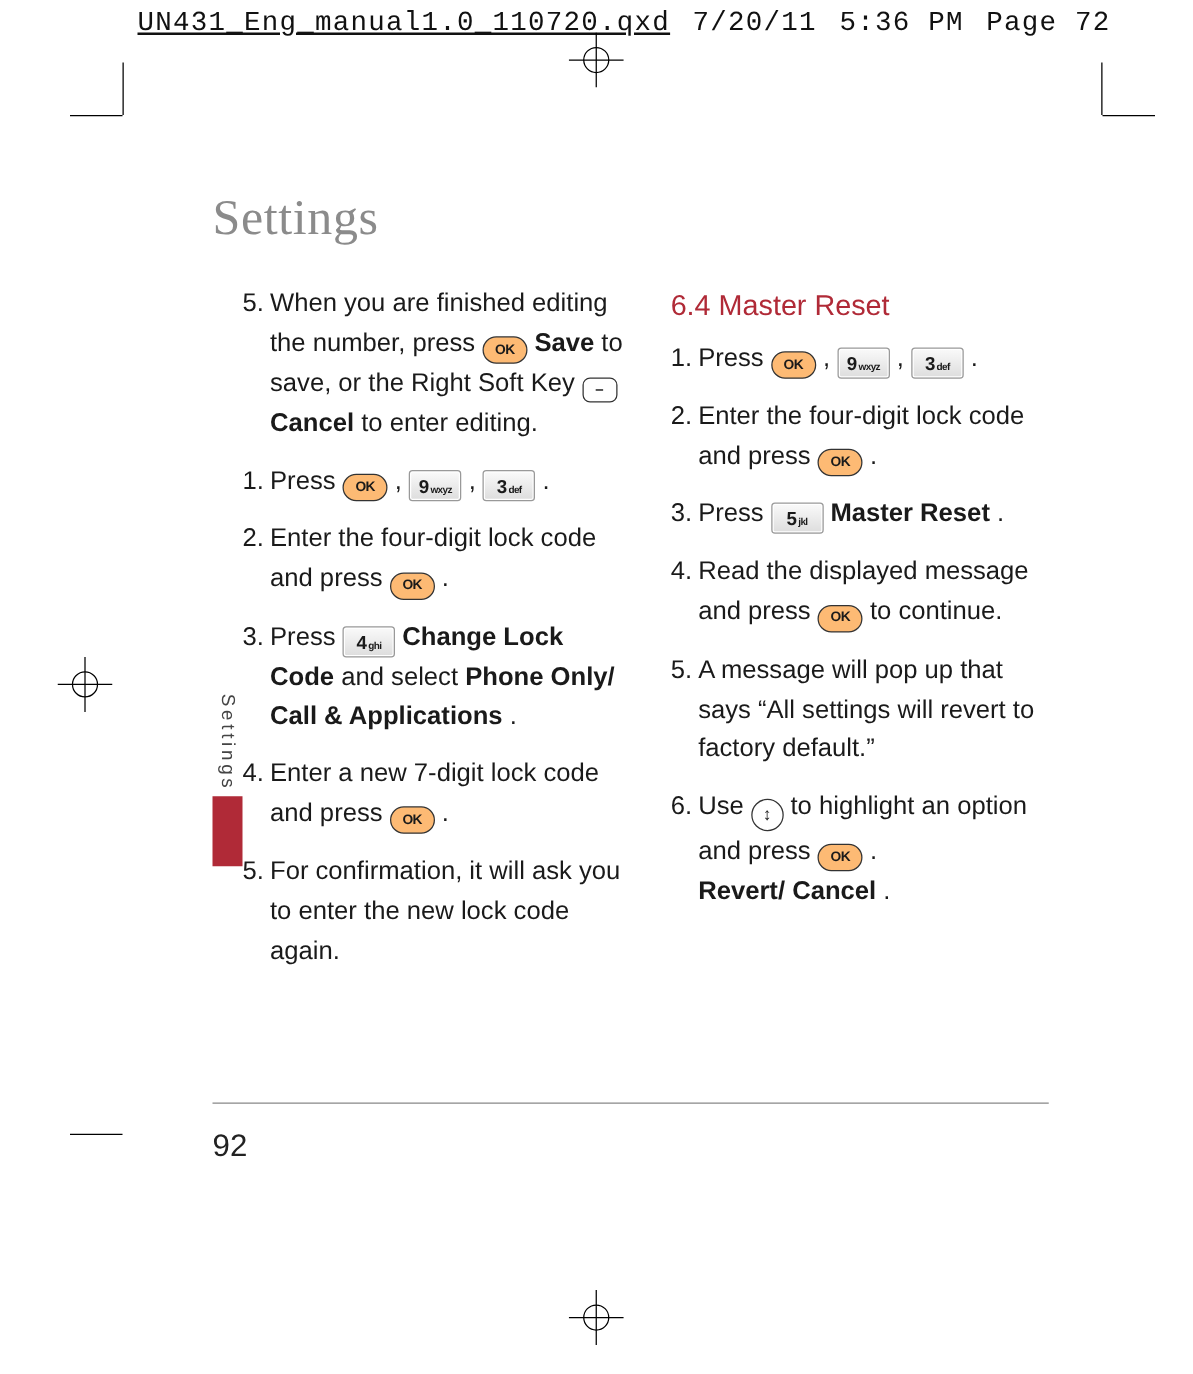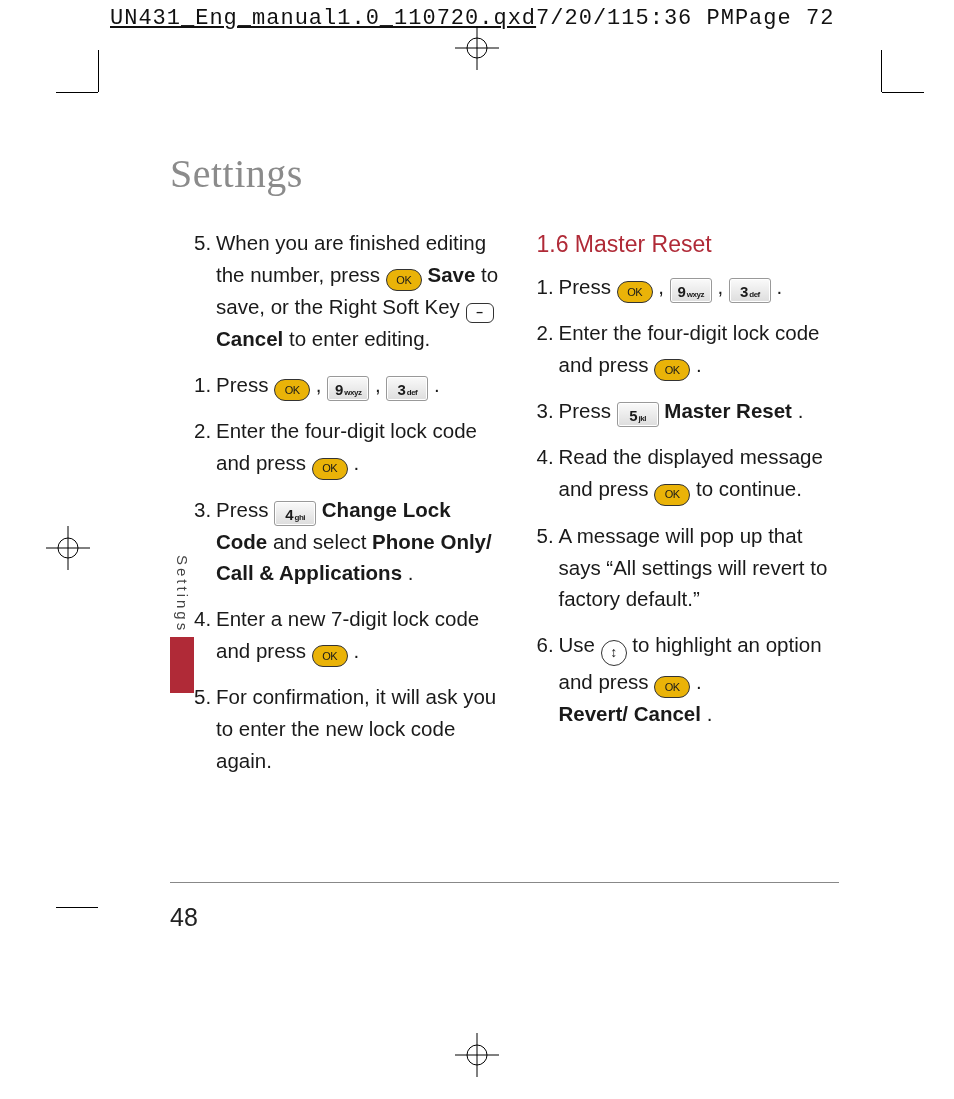--- a/index.html
+++ b/index.html
@@ -14,20 +14,21 @@
   }
   .print-header {
     position: absolute;
     top: 6px;
     left: 0;
     right: 12px;
     font-family: 'Courier New', monospace;
     font-size: 22px;
     letter-spacing: 1px;
     display: flex;
+    gap: 18px;
     padding-left: 110px;
     color: #111;
   }
   .print-header .file { text-decoration: underline; }
   .regmark-top {
     position: absolute;
     top: 26px;
     left: 50%;
     transform: translateX(-50%);
   }
@@ -96,22 +97,22 @@
   strong { font-weight: 700; text-align: center; }
   .key-ok {
     display: inline-flex;
     align-items: center;
     justify-content: center;
     width: 34px;
     height: 20px;
     border: 1.5px solid #333;
     border-radius: 11px;
     font-size: 11px;
-    font-weight: 400;
-    background: #eab308;
+    font-weight: 700;
+    background: #fdba74;
     vertical-align: -2px;
     letter-spacing: -0.5px;
   }
   .key-soft {
     display: inline-flex;
     align-items: center;
     justify-content: center;
     width: 26px;
     height: 18px;
     border: 1.5px solid #333;
@@ -312,21 +313,21 @@
 
       <div class="step">
         <div class="num">5.</div>
         <div class="txt">For confirmation, it will ask you to enter the new lock code again.</div>
       </div>
 
     </div>
 
     <div class="col">
 
-      <div class="heading" style="margin-top:0">1.6 Master Reset</div>
+      <div class="heading" style="margin-top:0">6.4 Master Reset</div>
 
       <div class="step">
         <div class="num">1.</div>
         <div class="txt">
           <span>Press </span>
           <span class="key-ok">OK</span>
           <span> ,  </span>
           <span class="key-num">
               <span class="big">9</span>
               <span class="sub">wxyz</span>
@@ -387,15 +388,15 @@
           <span> . </span><br>
           <strong>Revert/ Cancel</strong>
           <span>.</span>
         </div>
       </div>
 
     </div>
   </div>
 
   <div class="bottom-rule"></div>
-  <div class="page-num">48</div>
+  <div class="page-num">92</div>
 
 </div>
 
 </body></html>

